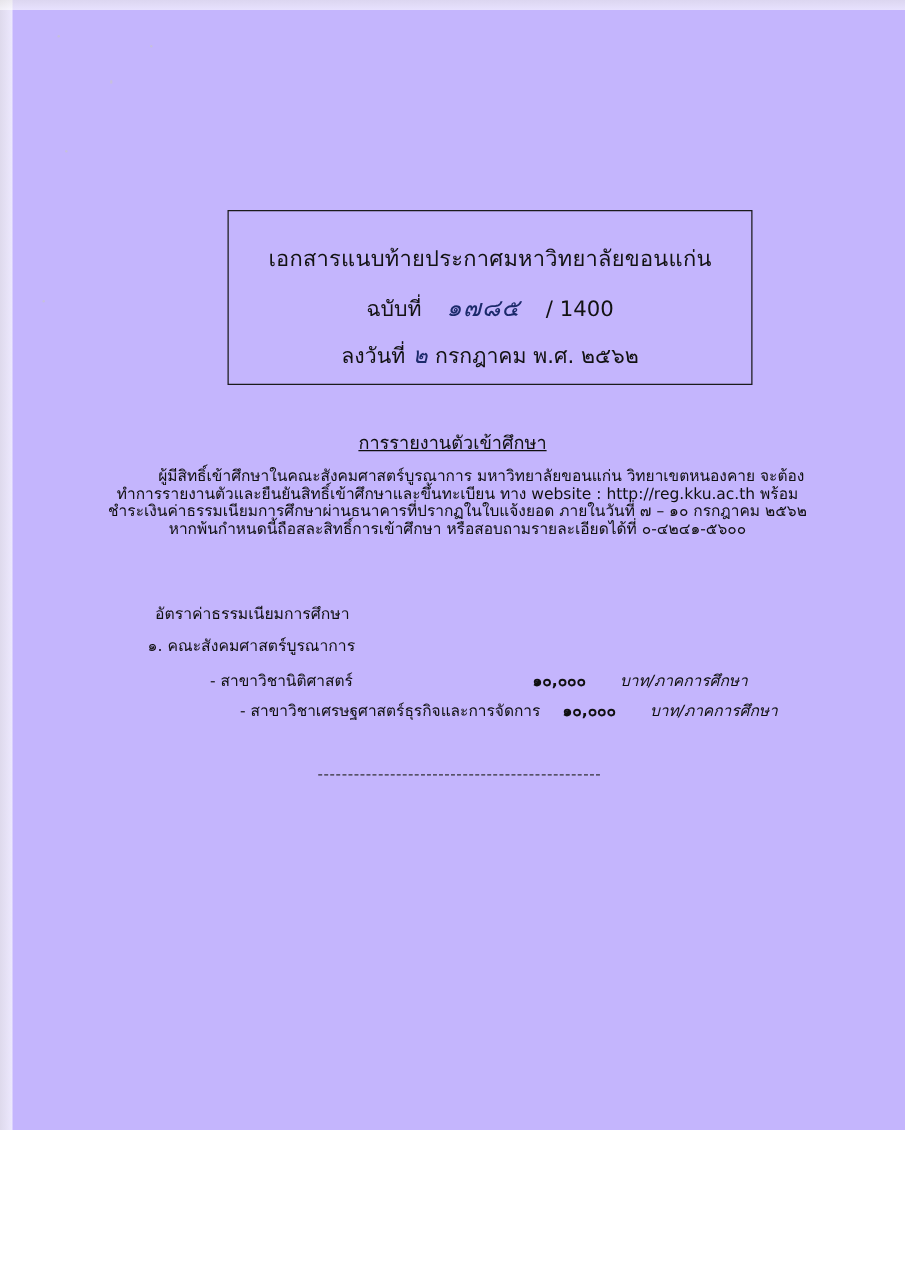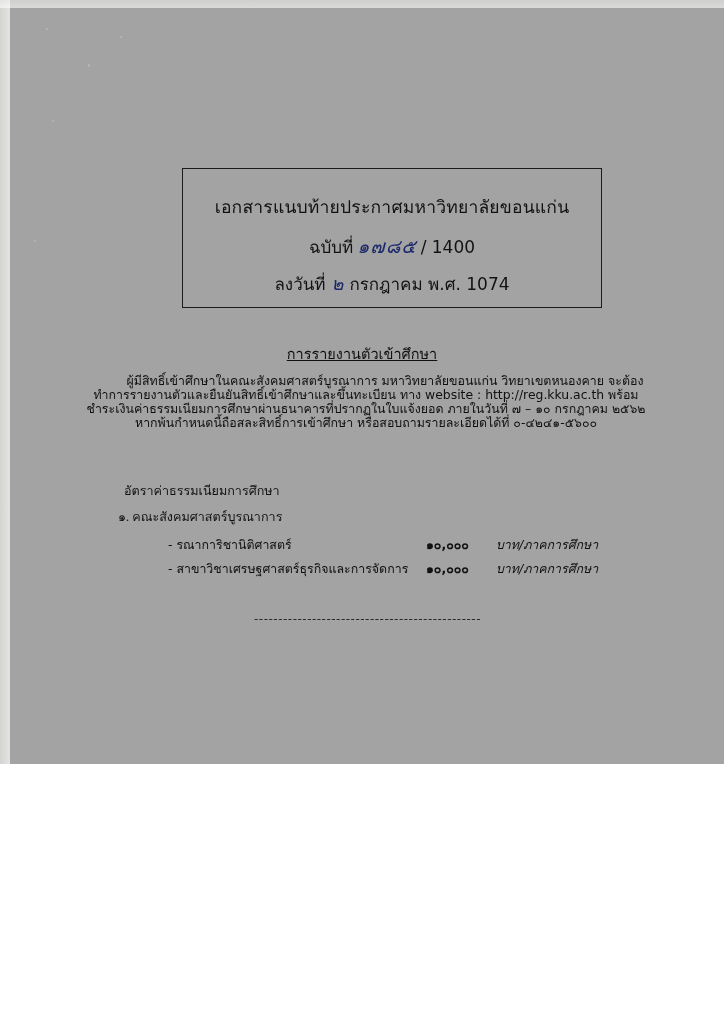--- a/index.html
+++ b/index.html
@@ -6,22 +6,22 @@
     margin: 0;
     padding: 0;
     background: #ffffff;
   }
   body {
     font-family: "DejaVu Sans", "Liberation Sans", sans-serif;
   }
   .page {
     position: relative;
     width: 724px;
-    height: 764px;
-    background: #a3a3a3;
+    height: 904px;
+    background: #c4b5fd;
     overflow: hidden;
   }
   
   .scan-edge-left {
     position: absolute;
     top: 0; left: 0;
     width: 10px; height: 100%;
     background: linear-gradient(to right, #e9e9e5, #ffffff);
     opacity: .7;
   }
@@ -72,21 +72,21 @@
     top: 100px;
     text-align: center;
     font-size: 17px;
     color: #121212;
   }
   .hw {
     font-family: "DejaVu Serif", "Liberation Serif", serif;
     color: #1c2a6b;
     font-size: 19px;
     font-style: italic;
-    padding: 0 4px;
+    padding: 0 20px;
     letter-spacing: 1px;
   }
   .hw-sm {
     font-family: "DejaVu Serif", "Liberation Serif", serif;
     color: #1c2a6b;
     font-size: 18px;
     font-style: italic;
     padding: 0 6px;
   }
 
@@ -112,31 +112,31 @@
   .para-indent { text-indent: 38px; }
   .p1 { top: 374px; }
 
   .sub-head {
     position: absolute;
     left: 124px;
     font-size: 12.6px;
     color: #101010;
   }
   .fee-head { top: 481px; }
-  .list-1 { top: 507px; left: 118px; font-family: Liberation Serif, serif; }
+  .list-1 { top: 507px; left: 118px; }
 
   .item-row {
     position: absolute;
     left: 168px;
     width: 470px;
     font-size: 12.4px;
     color: #101010;
   }
   .item-1 { top: 535px; }
-  .item-2 { top: 559px; }
+  .item-2 { top: 559px; margin-left: 24px; }
   .item-label { display: inline-block; width: 258px; }
   .item-amount { display: inline-block; width: 70px; font-weight: bold; }
   .item-unit { display: inline-block; font-style: italic; }
 
   .divider-dashes {
     position: absolute;
     left: 254px;
     top: 612px;
     width: 248px;
     font-size: 12px;
@@ -159,33 +159,33 @@
   <div class="speck" style="left:52px;top:120px;width:2px;height:2px;"></div>
   <div class="speck" style="left:34px;top:240px;width:2px;height:2px;"></div>
   <div class="speck" style="left:120px;top:36px;width:2px;height:2px;"></div>
 
   <div class="header-box">
     <div class="header-line1">เอกสารแนบท้ายประกาศมหาวิทยาลัยขอนแก่น</div>
     <div class="header-line2">
       <span>ฉบับที่</span><span class="hw">๑๗๘๕</span><span>/ 1400</span>
     </div>
     <div class="header-line3">
-      <span>ลงวันที่</span><span class="hw-sm">๒</span><span>กรกฎาคม พ.ศ. 1074</span>
+      <span>ลงวันที่</span><span class="hw-sm">๒</span><span>กรกฎาคม พ.ศ. ๒๕๖๒</span>
     </div>
   </div>
 
   <div class="doc-title">การรายงานตัวเข้าศึกษา</div>
 
   <div class="para para-indent p1">ผู้มีสิทธิ์เข้าศึกษาในคณะสังคมศาสตร์บูรณาการ มหาวิทยาลัยขอนแก่น วิทยาเขตหนองคาย จะต้องทำการรายงานตัวและยืนยันสิทธิ์เข้าศึกษาและขึ้นทะเบียน ทาง website : http://reg.kku.ac.th พร้อมชำระเงินค่าธรรมเนียมการศึกษาผ่านธนาคารที่ปรากฏในใบแจ้งยอด ภายในวันที่ ๗ – ๑๐ กรกฎาคม  ๒๕๖๒  หากพ้นกำหนดนี้ถือสละสิทธิ์การเข้าศึกษา หรือสอบถามรายละเอียดได้ที่ ๐-๔๒๔๑-๕๖๐๐</div>
 
   <div class="sub-head fee-head">อัตราค่าธรรมเนียมการศึกษา</div>
   <div class="sub-head list-1">๑. คณะสังคมศาสตร์บูรณาการ</div>
 
   <div class="item-row item-1">
-    <span class="item-label">- รณาการิชานิติศาสตร์</span><span class="item-amount">๑๐,๐๐๐</span><span class="item-unit">บาท/ภาคการศึกษา</span>
+    <span class="item-label">- สาขาวิชานิติศาสตร์</span><span class="item-amount">๑๐,๐๐๐</span><span class="item-unit">บาท/ภาคการศึกษา</span>
   </div>
 
   <div class="item-row item-2">
     <span class="item-label">- สาขาวิชาเศรษฐศาสตร์ธุรกิจและการจัดการ</span><span class="item-amount">๑๐,๐๐๐</span><span class="item-unit">บาท/ภาคการศึกษา</span>
   </div>
 
   <div class="divider-dashes">-----------------------------------------------</div>
 
 </div>
 

